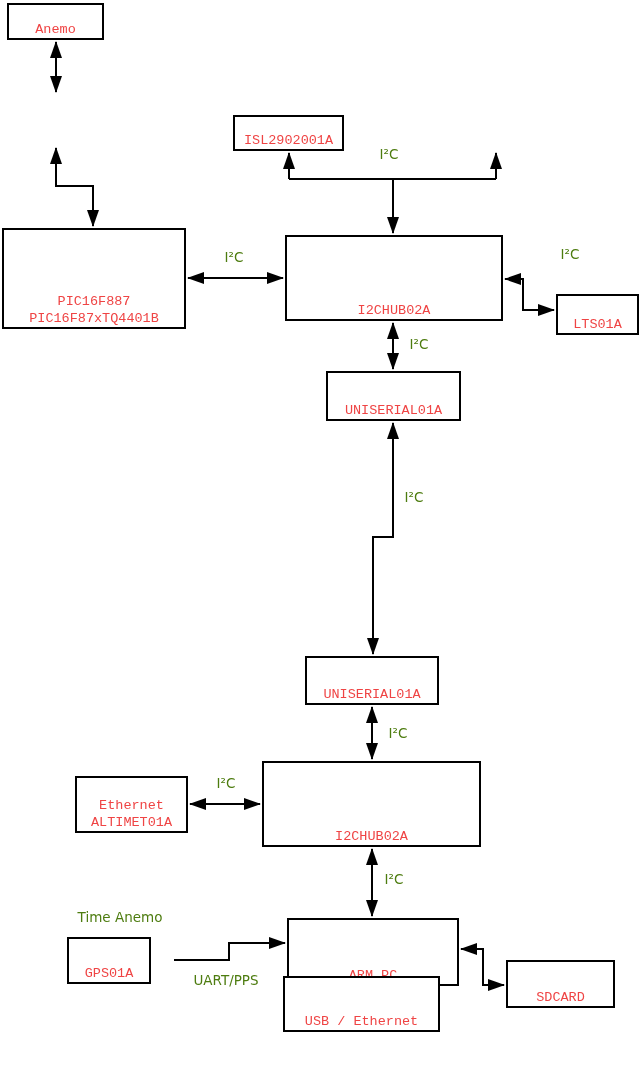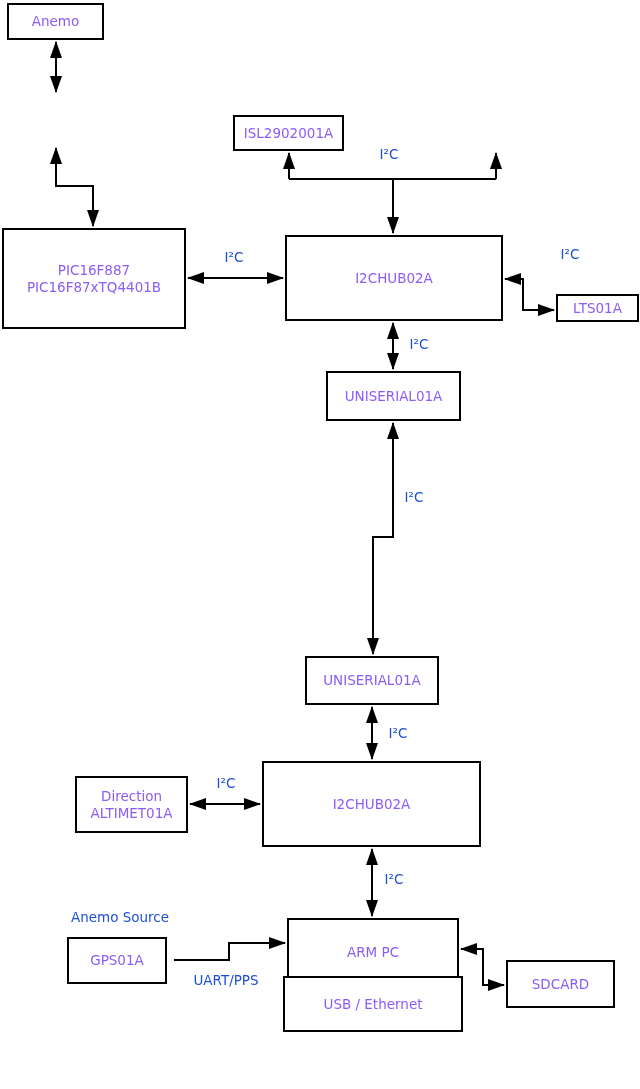--- a/index.html
+++ b/index.html
@@ -19,51 +19,52 @@
     position: absolute;
     left: 0; top: 0;
     width: 640px; height: 1089px;
   }
   .node {
     position: absolute;
     box-sizing: border-box;
     background: #ffffff;
     border: 2px solid #000000;
     display: flex;
-    align-items: center;
+    align-items: flex-end;
     justify-content: center;
     text-align: center;
     font-size: 13.5px;
     line-height: 1.26;
-    color: #8b5cf6;
+    color: #ef4444;
     white-space: pre-line;
+    font-family: Liberation Mono, monospace;
   }
   .elabel {
     position: absolute;
     transform: translate(-50%, -50%);
     font-size: 13.5px;
-    color: #1d4ed8;
+    color: #4d7c0f;
     white-space: nowrap;
   }
   
   #n-anemo    { left: 7px;   top: 3px;    width: 97px;  height: 37px; }
   #n-wind     { left: 6px;   top: 94px;   width: 101px; height: 52px; }
   #n-pic      { left: 2px;   top: 228px;  width: 184px; height: 101px; }
   #n-isl      { left: 233px; top: 115px;  width: 111px; height: 36px; }
   #n-sht      { left: 441px; top: 114px;  width: 109px; height: 37px; }
   #n-hub1     { left: 285px; top: 235px;  width: 218px; height: 86px; }
-  #n-lts      { left: 556px; top: 294px;  width: 83px;  height: 28px; }
+  #n-lts      { left: 556px; top: 294px;  width: 83px;  height: 41px; }
   #n-uni1     { left: 326px; top: 371px;  width: 135px; height: 50px; }
   #n-uni2     { left: 305px; top: 656px;  width: 134px; height: 49px; }
   #n-baro     { left: 75px;  top: 776px;  width: 113px; height: 57px; }
   #n-hub2     { left: 262px; top: 761px;  width: 219px; height: 86px; }
-  #n-gps      { left: 67px;  top: 937px;  width: 100px; height: 47px; }
+  #n-gps      { left: 67px;  top: 937px;  width: 84px; height: 47px; }
   #n-arm      { left: 287px; top: 918px;  width: 172px; height: 68px; }
   #n-sdcard   { left: 506px; top: 960px;  width: 109px; height: 48px; }
-  #n-usb      { left: 283px; top: 976px; width: 180px; height: 56px; }
+  #n-usb      { left: 283px; top: 976px; width: 157px; height: 56px; }
   
   #l-i2c-1 { left: 389px; top: 154px; }
   #l-i2c-2 { left: 234px; top: 257px; }
   #l-i2c-3 { left: 570px; top: 254px; }
   #l-i2c-4 { left: 419px; top: 344px; }
   #l-i2c-5 { left: 414px; top: 497px; }
   #l-i2c-6 { left: 398px; top: 733px; }
   #l-i2c-7 { left: 226px; top: 783px; }
   #l-i2c-8 { left: 394px; top: 879px; }
   #l-time  { left: 120px; top: 917px; }
@@ -154,21 +155,21 @@
   <div class="node" id="n-lts">
     <span>LTS01A</span>
   </div>
   <div class="node" id="n-uni1">
     <span>UNISERIAL01A</span>
   </div>
   <div class="node" id="n-uni2">
     <span>UNISERIAL01A</span>
   </div>
   <div class="node" id="n-baro">
-    <span>Direction
+    <span>Ethernet
 ALTIMET01A</span>
   </div>
   <div class="node" id="n-hub2">
     <span>I2CHUB02A</span>
   </div>
   <div class="node" id="n-gps">
     <span>GPS01A</span>
   </div>
   <div class="node" id="n-arm">
     <span>ARM PC</span>
@@ -181,16 +182,16 @@
   </div>
 
   <div class="elabel" id="l-i2c-1">I²C</div>
   <div class="elabel" id="l-i2c-2">I²C</div>
   <div class="elabel" id="l-i2c-3">I²C</div>
   <div class="elabel" id="l-i2c-4">I²C</div>
   <div class="elabel" id="l-i2c-5">I²C</div>
   <div class="elabel" id="l-i2c-6">I²C</div>
   <div class="elabel" id="l-i2c-7">I²C</div>
   <div class="elabel" id="l-i2c-8">I²C</div>
-  <div class="elabel" id="l-time">Anemo Source</div>
+  <div class="elabel" id="l-time">Time Anemo</div>
   <div class="elabel" id="l-uart">UART/PPS</div>
 
 </div>
 
 </body></html>

